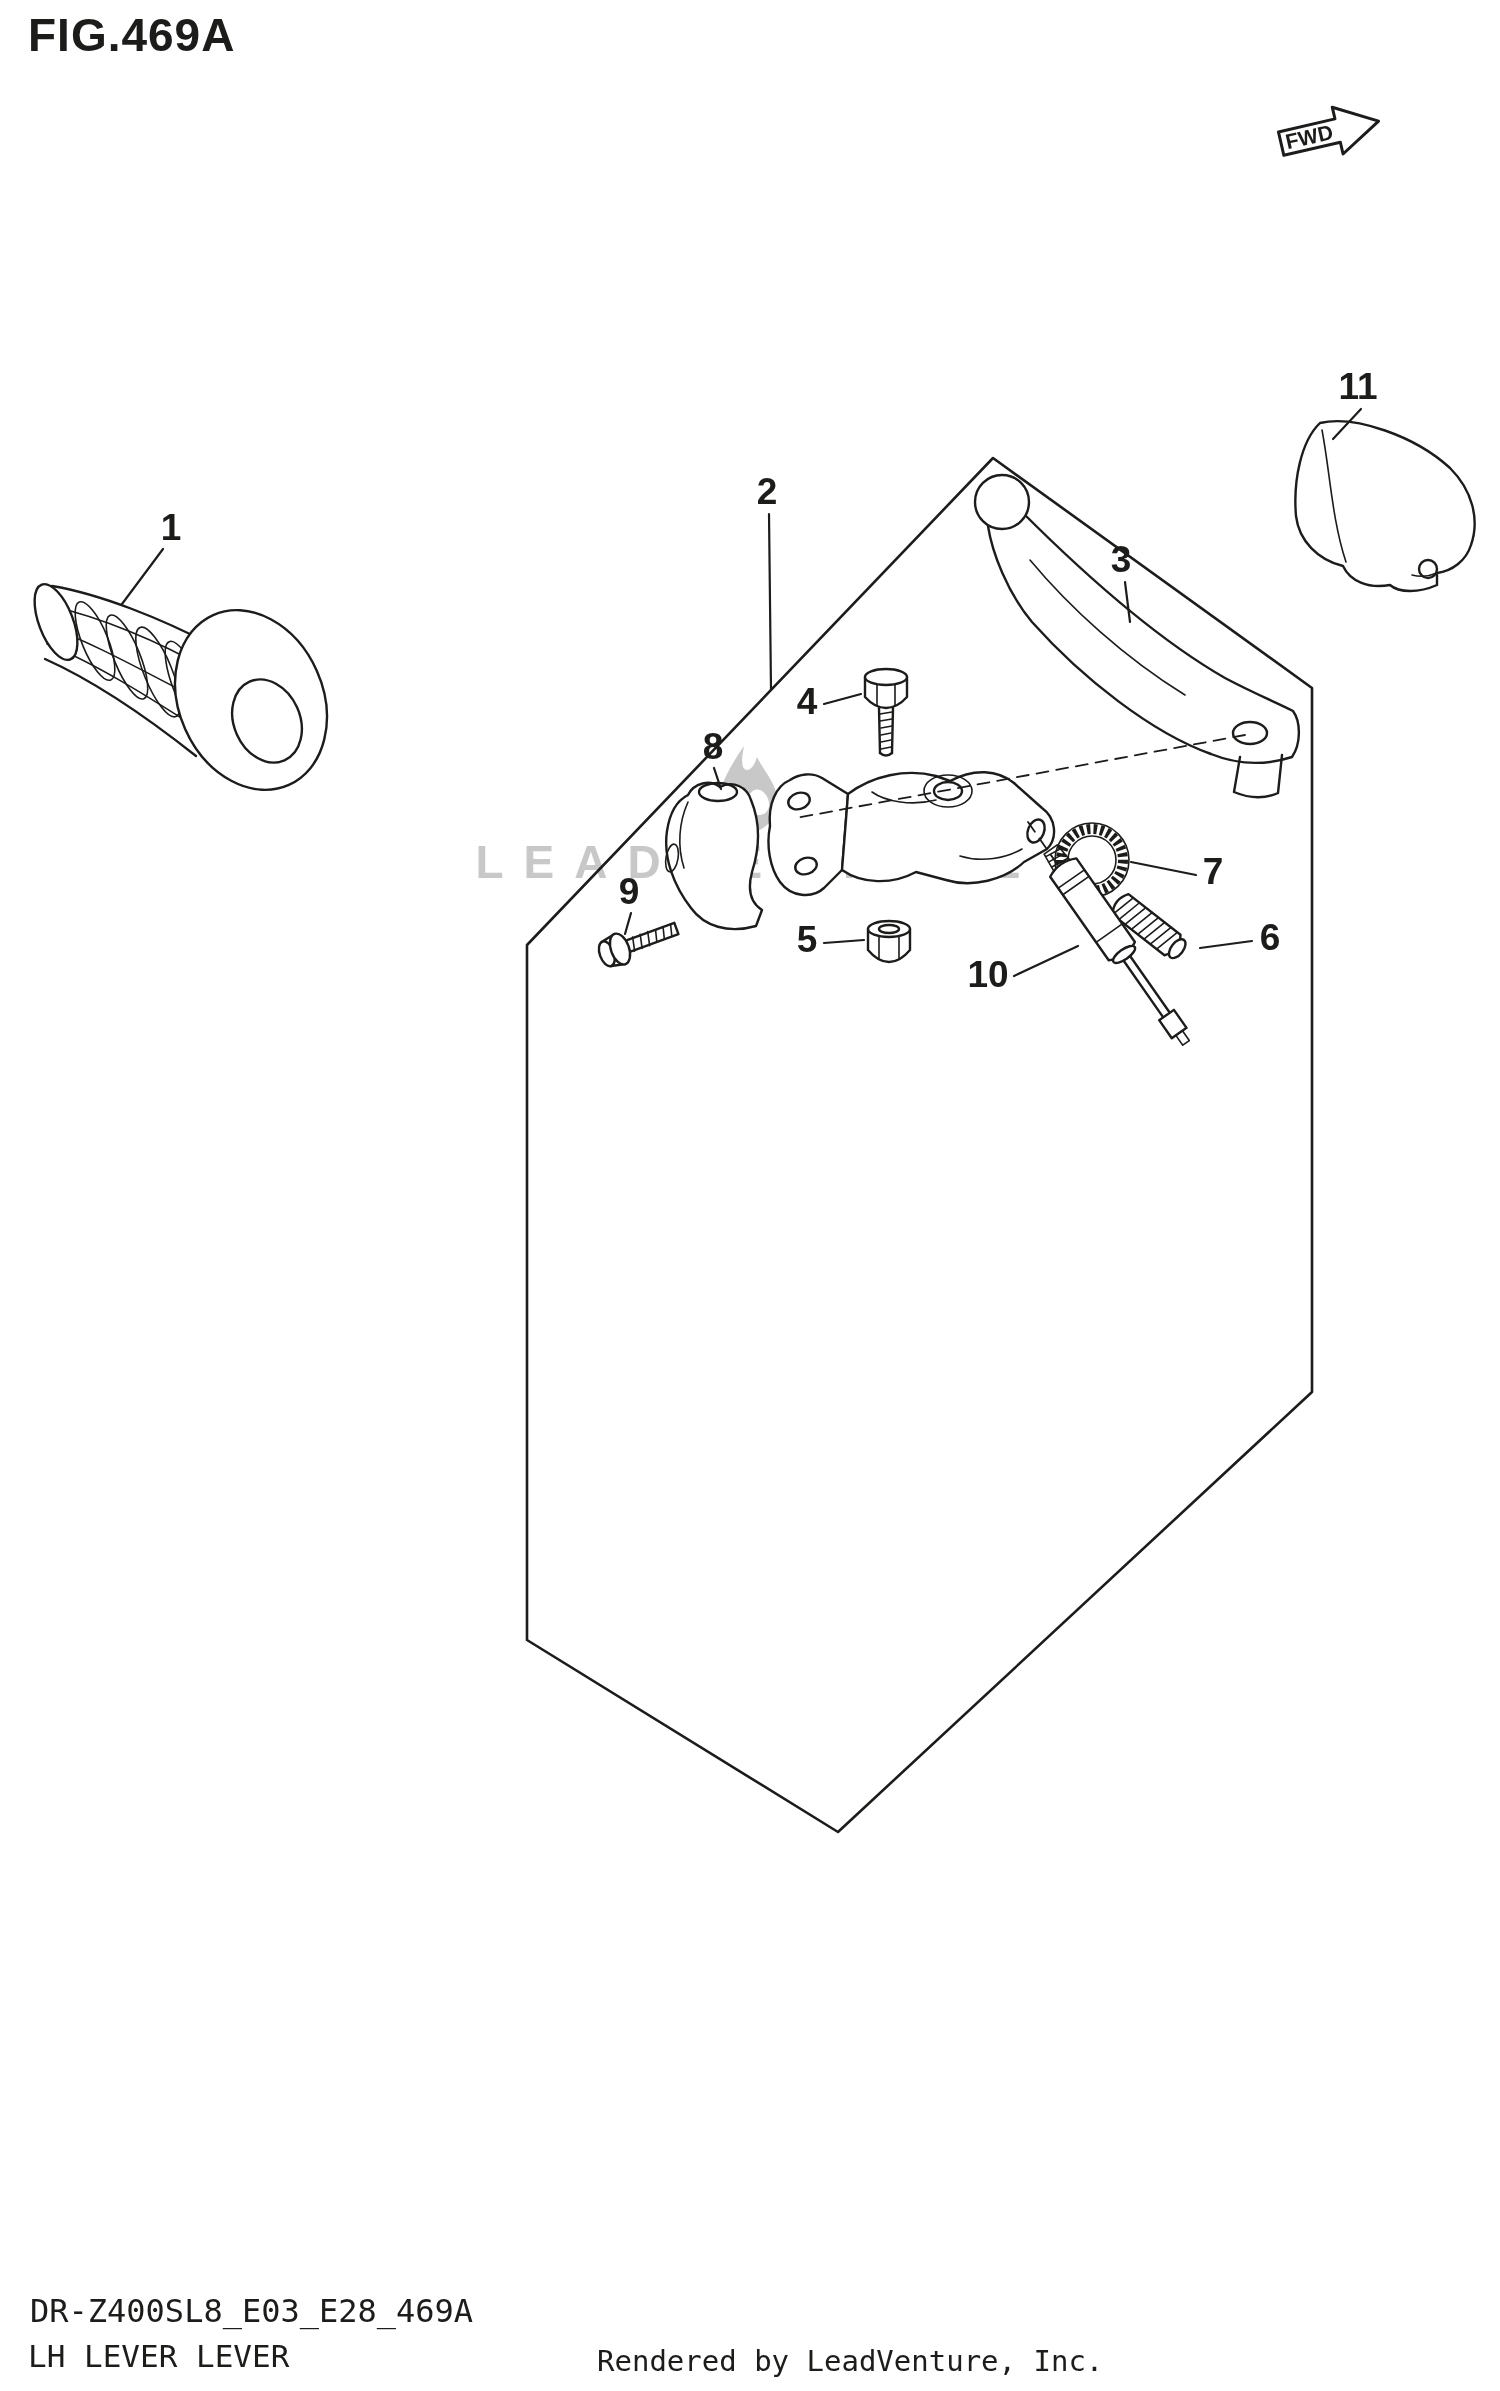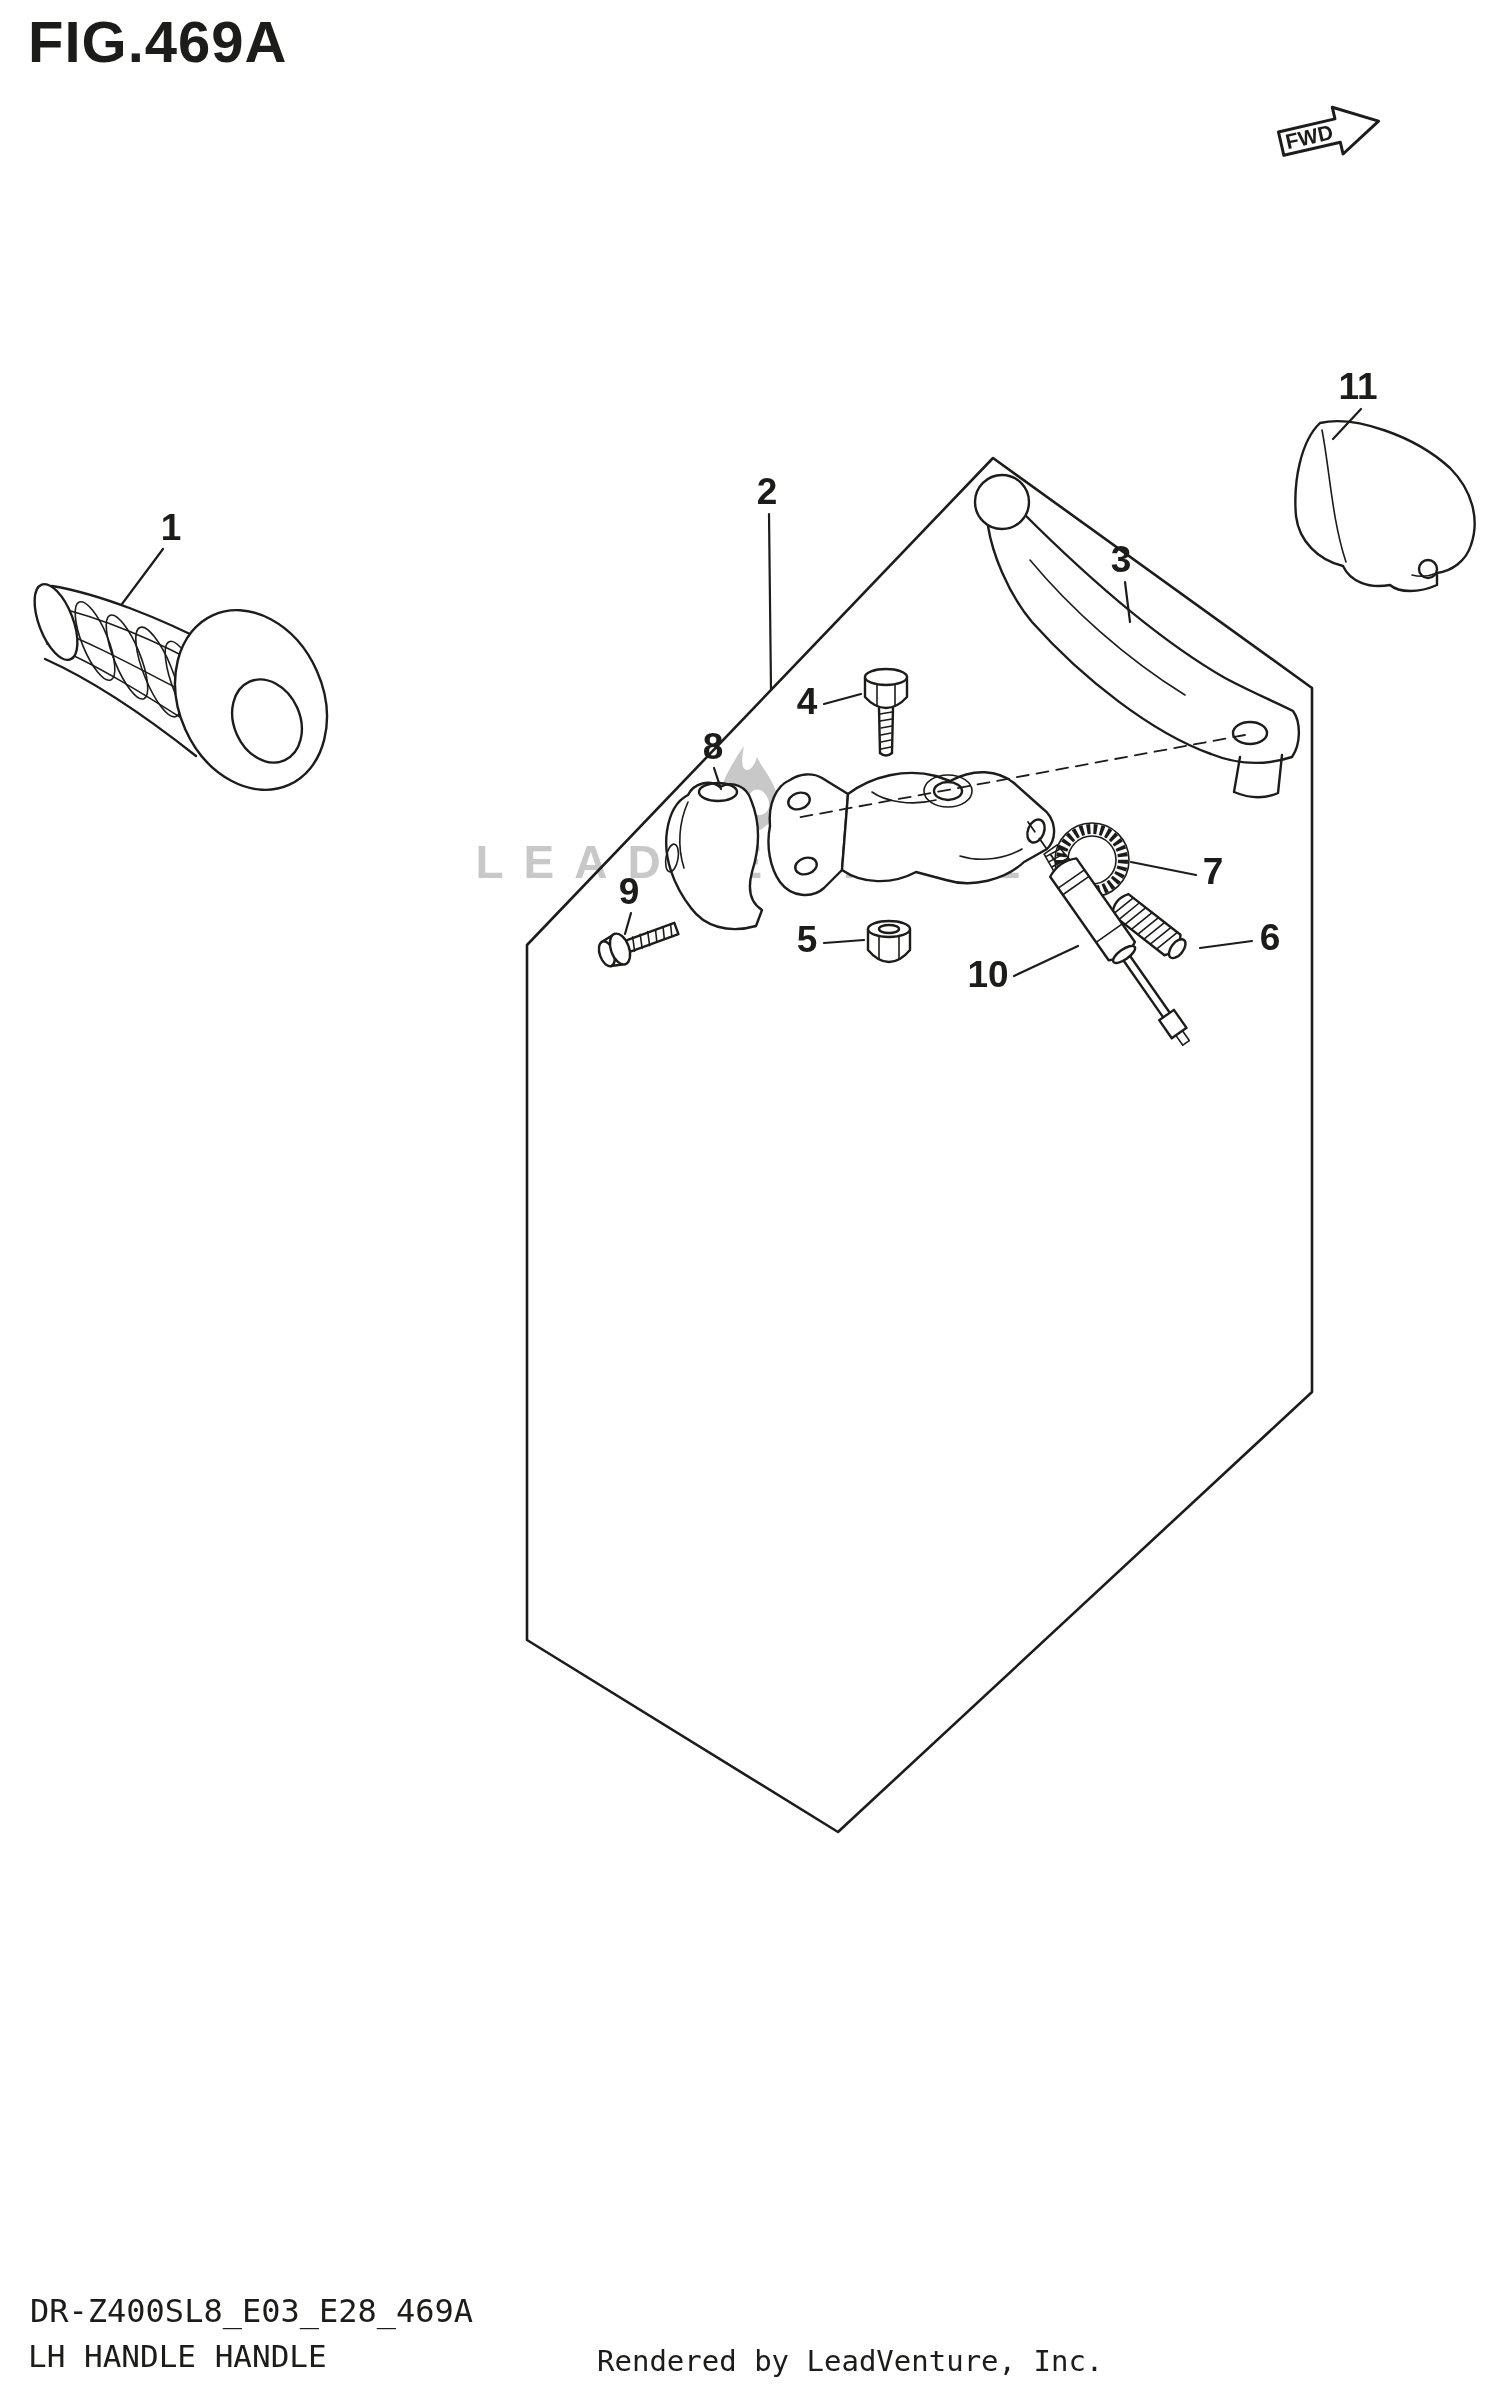--- a/index.html
+++ b/index.html
@@ -5,21 +5,21 @@
   :root { --ink:#1c1c1a; --wm:#c8c8c8; --paper:#ffffff; }
   * { margin:0; padding:0; box-sizing:border-box; }
   html,body { background:#fff; }
   .page {
     position:relative; width:1500px; height:2391px;
     background:var(--paper); overflow:hidden;
     font-family:"Liberation Sans", sans-serif; color:var(--ink);
   }
   .fig-title {
     position:absolute; left:28px; top:8px;
-    font-size:58px; font-weight:800; letter-spacing:1px; color:var(--ink);
+    font-size:46px; font-weight:800; letter-spacing:1px; color:var(--ink);
   }
   svg.diagram { position:absolute; left:0; top:0; }
 
   .ln    { fill:none; stroke:var(--ink); stroke-width:2.4; stroke-linecap:round; stroke-linejoin:round; }
   .wfill { fill:#fff;  stroke:var(--ink); stroke-width:2.4; stroke-linecap:round; stroke-linejoin:round; }
   .thin  { stroke-width:1.6; }
   .box   { stroke-width:2.6; fill:none; stroke:var(--ink); stroke-linejoin:round; }
   .dash  { stroke-dasharray:12 8; stroke-width:1.8; }
   .leader{ stroke-width:2.2; }
   .callout { font-family:"Liberation Sans",sans-serif; font-size:37px; font-weight:bold;
@@ -199,16 +199,16 @@
       <line class="ln leader" x1="1014" y1="976" x2="1078" y2="946"></line>
       <text class="callout" x="988" y="987">10</text>
     </g>
     <g>
       <line class="ln leader" x1="1361" y1="409" x2="1333" y2="439"></line>
       <text class="callout" x="1358" y="399">11</text>
     </g>
   </svg>
 
   <div class="footer-code">DR-Z400SL8_E03_E28_469A</div>
-  <div class="footer-name">LH HANDLE HANDLE</div>
+  <div class="footer-name">LH LEVER LEVER</div>
   <div class="footer-rendered">Rendered by LeadVenture, Inc.</div>
 
 </div>
 
 </body></html>

